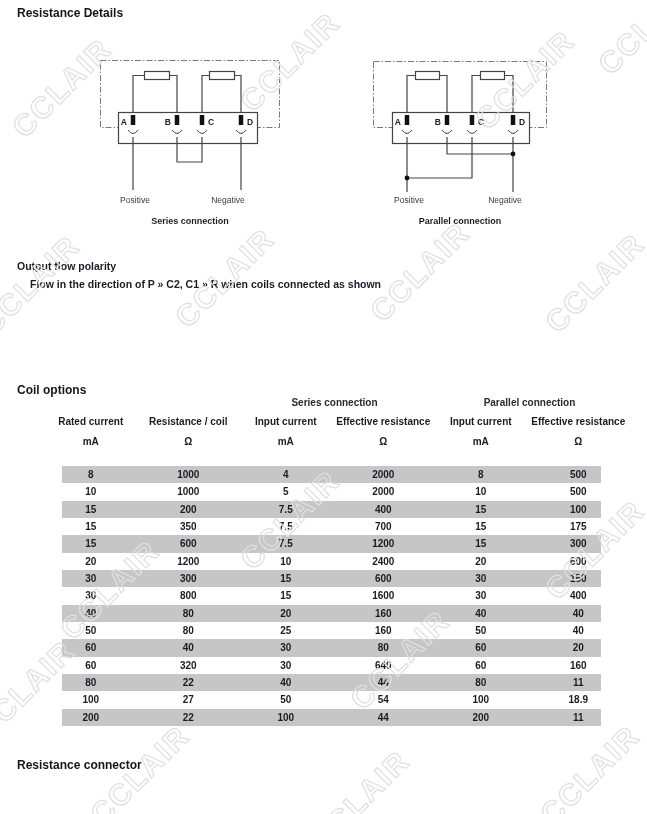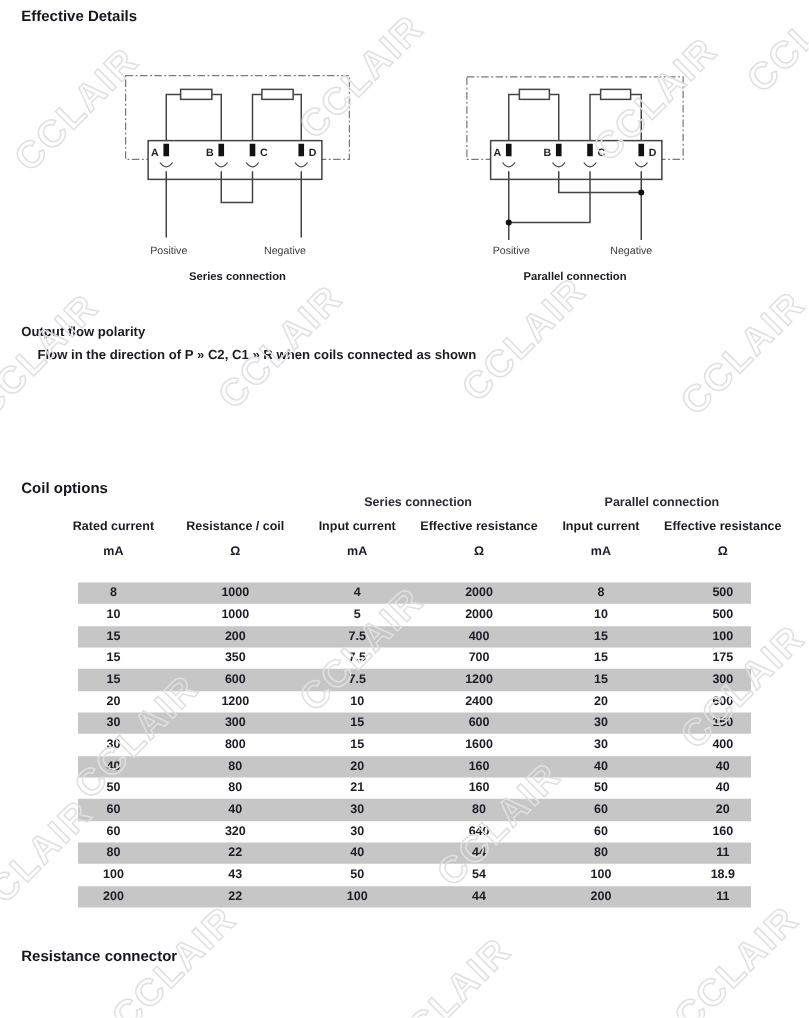--- a/index.html
+++ b/index.html
@@ -55,21 +55,21 @@
   <span class="wm" style="left:595px;top:283px">CCLAIR</span>
   <span class="wm" style="left:290px;top:520px">CCLAIR</span>
   <span class="wm" style="left:110px;top:590px">CCLAIR</span>
   <span class="wm" style="left:595px;top:550px">CCLAIR</span>
   <span class="wm" style="left:400px;top:660px">CCLAIR</span>
   <span class="wm" style="left:25px;top:690px">CCLAIR</span>
   <span class="wm" style="left:140px;top:775px">CCLAIR</span>
   <span class="wm" style="left:360px;top:800px">CCLAIR</span>
   <span class="wm" style="left:590px;top:775px">CCLAIR</span>
 
-  <div class="abs h1" style="left:17px;top:6px">Effective Details</div>
+  <div class="abs h1" style="left:17px;top:6px">Resistance Details</div>
 
   <svg class="abs" style="left:95px;top:55px" width="200" height="175" viewBox="0 0 200 175">
     <rect x="5.5" y="5.5" width="179" height="67" fill="none" stroke="#7a7a7a" stroke-width="1" stroke-dasharray="6 2 1.5 2"></rect>
     <path d="M38 58 V20.5 H49.5 M82 58 V20.5 H74.5 M107 58 V20.5 H114.5 M146 58 V20.5 H139.5" fill="none" stroke="#444" stroke-width="1.2"></path>
     <rect x="49.5" y="16.5" width="25" height="8" fill="#fff" stroke="#444" stroke-width="1.2"></rect>
     <rect x="114.5" y="16.5" width="25" height="8" fill="#fff" stroke="#444" stroke-width="1.2"></rect>
     <rect x="23.5" y="57.5" width="139" height="31" fill="#fff" stroke="#444" stroke-width="1.2"></rect>
     <rect x="35.75" y="60" width="4.5" height="10" fill="#111"></rect>
     <rect x="79.75" y="60" width="4.5" height="10" fill="#111"></rect>
     <rect x="104.75" y="60" width="4.5" height="10" fill="#111"></rect>
@@ -206,21 +206,21 @@
         <div class="tcell">40</div>
         <div class="tcell">80</div>
         <div class="tcell">20</div>
         <div class="tcell">160</div>
         <div class="tcell">40</div>
         <div class="tcell">40</div>
       </div>
       <div class="trow drow">
         <div class="tcell">50</div>
         <div class="tcell">80</div>
-        <div class="tcell">21</div>
+        <div class="tcell">25</div>
         <div class="tcell">160</div>
         <div class="tcell">50</div>
         <div class="tcell">40</div>
       </div>
       <div class="trow drow" style="background: linear-gradient(to right, transparent 20px, rgb(198, 198, 198) 20px, rgb(198, 198, 198) 559px, transparent 559px);">
         <div class="tcell">60</div>
         <div class="tcell">40</div>
         <div class="tcell">30</div>
         <div class="tcell">80</div>
         <div class="tcell">60</div>
@@ -237,21 +237,21 @@
       <div class="trow drow" style="background: linear-gradient(to right, transparent 20px, rgb(198, 198, 198) 20px, rgb(198, 198, 198) 559px, transparent 559px);">
         <div class="tcell">80</div>
         <div class="tcell">22</div>
         <div class="tcell">40</div>
         <div class="tcell">44</div>
         <div class="tcell">80</div>
         <div class="tcell">11</div>
       </div>
       <div class="trow drow">
         <div class="tcell">100</div>
-        <div class="tcell">43</div>
+        <div class="tcell">27</div>
         <div class="tcell">50</div>
         <div class="tcell">54</div>
         <div class="tcell">100</div>
         <div class="tcell">18.9</div>
       </div>
       <div class="trow drow" style="background: linear-gradient(to right, transparent 20px, rgb(198, 198, 198) 20px, rgb(198, 198, 198) 559px, transparent 559px);">
         <div class="tcell">200</div>
         <div class="tcell">22</div>
         <div class="tcell">100</div>
         <div class="tcell">44</div>

